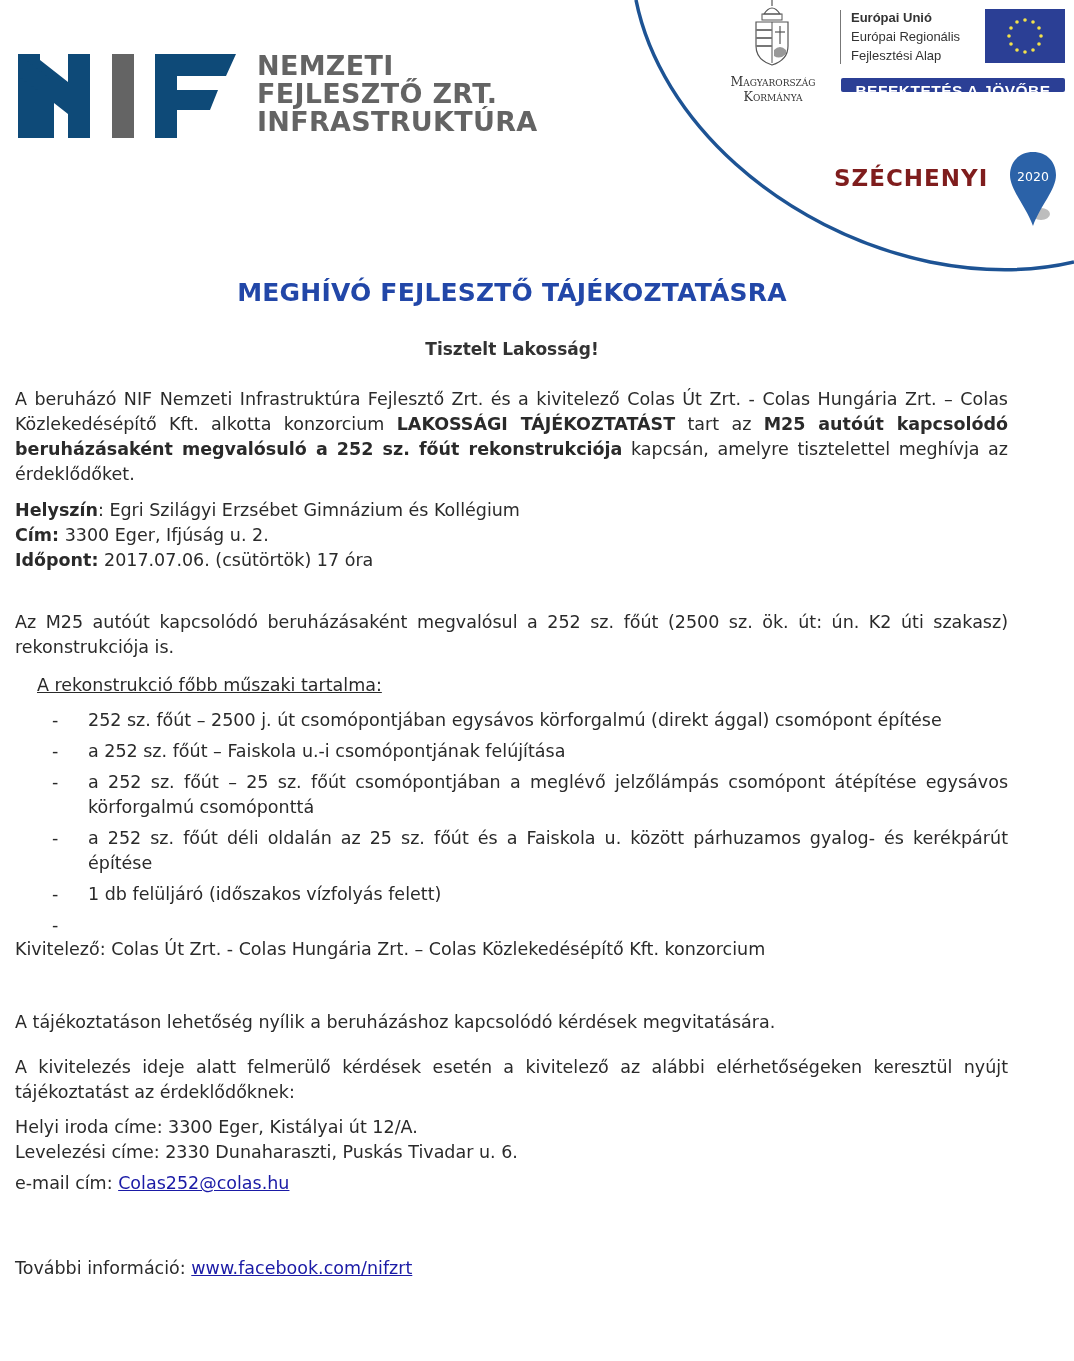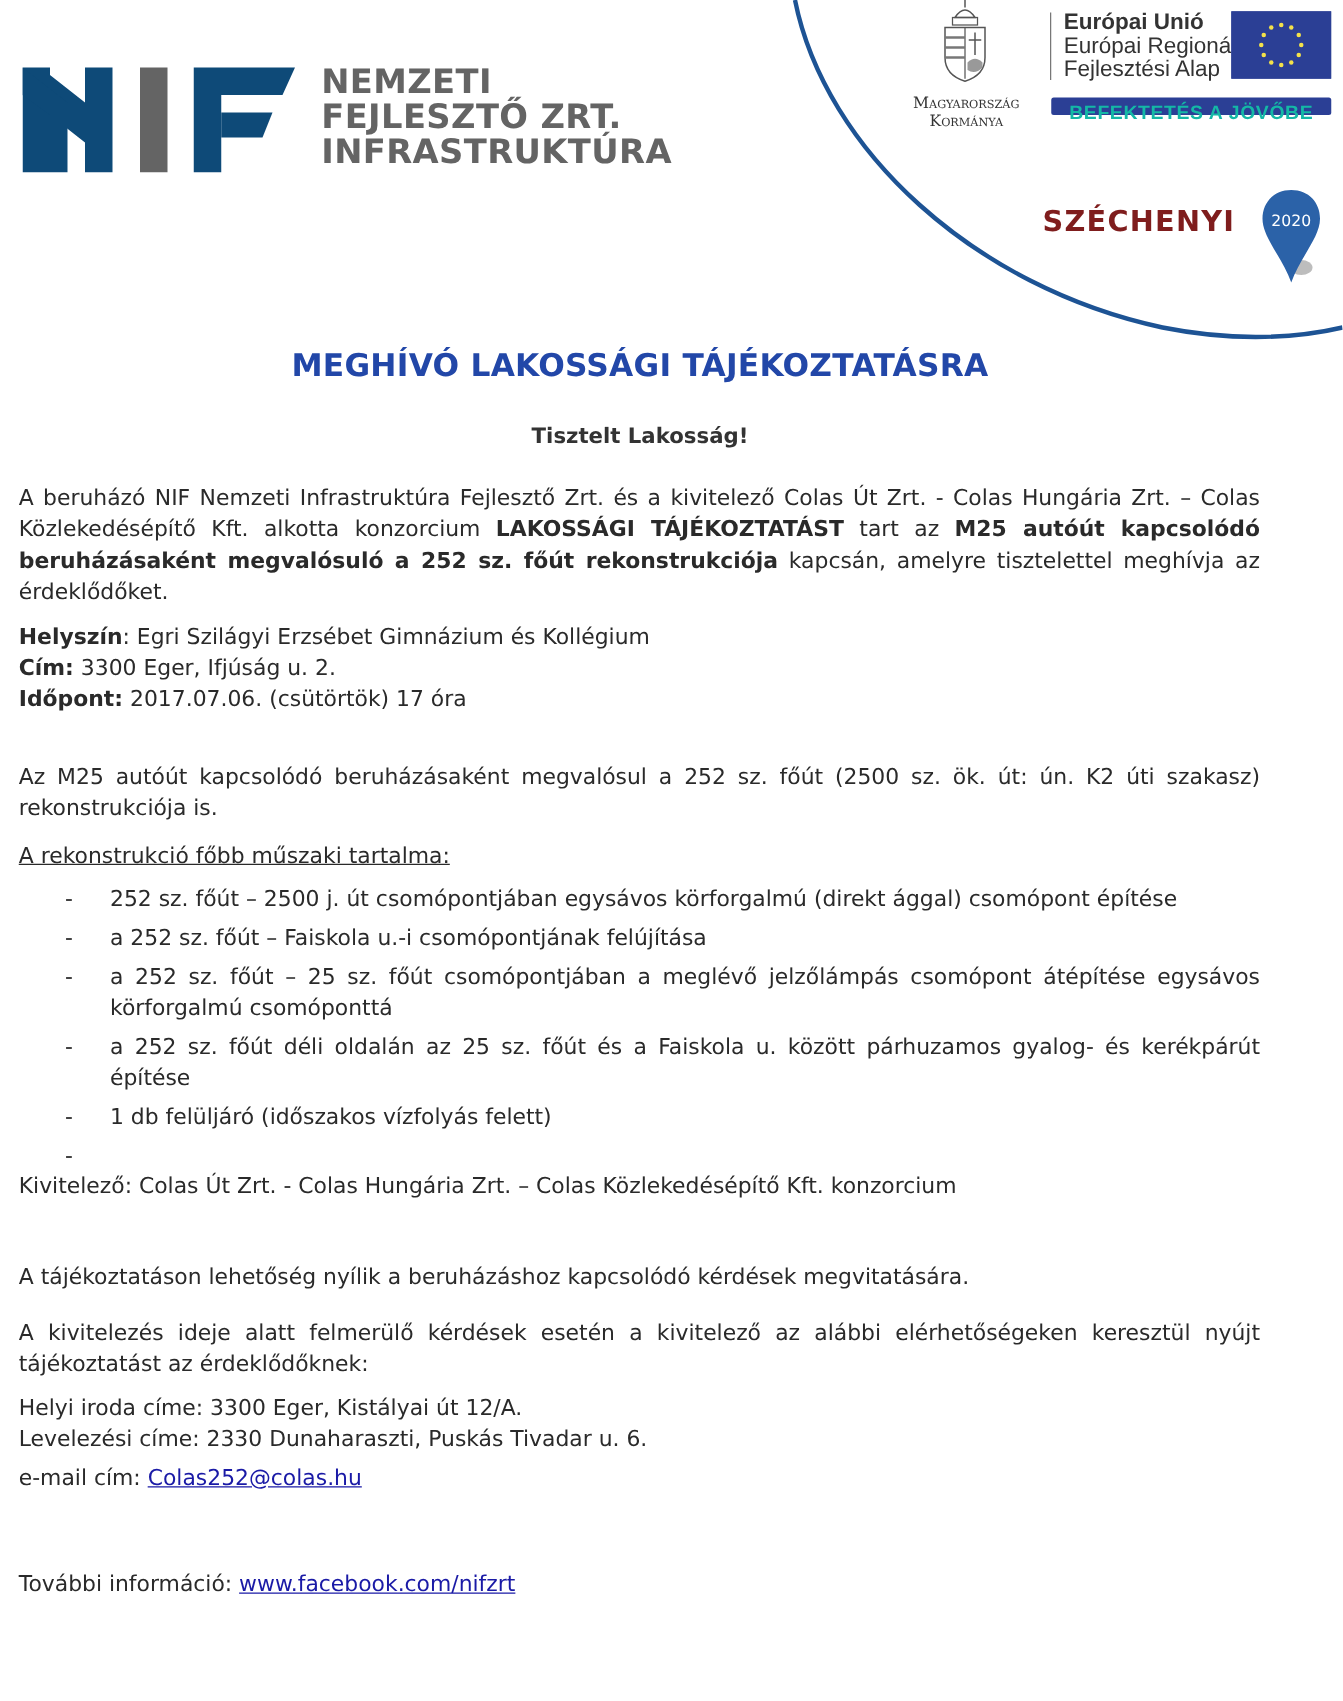--- a/index.html
+++ b/index.html
@@ -9,39 +9,39 @@
   .arc { position:absolute; left:0; top:0; }
   .nif-logo { position:absolute; left:18px; top:52px; width:220px; height:86px; }
   .nif-text { position:absolute; left:257px; top:52px; font-family:"DejaVu Sans", sans-serif;
               font-weight:bold; color:#646464; font-size:27px; line-height:28px; letter-spacing:0.3px; }
   .nif-text div { white-space:nowrap; }
   .crest { position:absolute; left:752px; top:0; width:40px; height:66px; }
   .gov-text { position:absolute; left:714px; top:74px; width:118px; text-align:center;
               font-family:"DejaVu Serif", serif; font-size:12.5px; line-height:15px; color:#333; }
   .eu-divider { position:absolute; left:840px; top:10px; width:1px; height:54px; background:#777; }
   .eu-text { position:absolute; left:851px; top:8px; font-family:"Liberation Sans", sans-serif;
-             font-size:18px; line-height:19px; color:#333; white-space:nowrap; }
+             font-size:13px; line-height:19px; color:#333; white-space:nowrap; }
   .eu-text .b { font-weight:bold; }
   .eu-flag { position:absolute; left:985px; top:9px; width:80px; height:54px; background:#2b3f95; }
   .invest-banner { position:absolute; left:841px; top:78px; width:224px; height:14px;
-                   background:#2b3f95; color:#14b8a6; font-family:"Liberation Sans", sans-serif;
+                   background:#2b3f95; color:#ffffff; font-family:"Liberation Sans", sans-serif;
                    font-weight:bold; font-size:15.5px; line-height:26px; text-align:center; letter-spacing:0.5px; border-radius:2px; }
   .szech-text { position:absolute; left:834px; top:165px; font-family:"DejaVu Sans", sans-serif;
                 font-weight:bold; font-size:23px; color:#7f1d1d; letter-spacing:1px; }
   .szech-pin { position:absolute; left:1008px; top:150px; width:50px; height:80px; }
   .title { position:absolute; left:0; top:278px; width:1024px; text-align:center;
            font-family:"DejaVu Sans", sans-serif; font-weight:bold; font-size:25px; color:#2247a8;
            letter-spacing:0.2px; }
   .greeting { position:absolute; left:0; top:339px; width:1024px; text-align:center;
               font-weight:bold; font-size:17px; color:#333; }
   .body { position:absolute; left:15px; top:387px; width:993px; font-size:17.5px; line-height:25px; color:#2a2a2a; }
   p { margin:0; }
   .just { text-align:justify; }
   .bold { font-weight:bold; }
-  .u { text-decoration:underline; }
+  .u { text-decoration:underline;margin-left:22px; }
   ul.bullets { list-style:none; margin:0; padding:0; }
   ul.bullets li { position:relative; padding-left:73px; margin-bottom:6px; text-align:justify; }
   ul.bullets li .dash { position:absolute; left:37px; top:0; }
   a.link { color:#1a1aa6; text-decoration:underline; }
 </style>
 </head>
 <body>
 
 <div class="header">
 
@@ -106,21 +106,21 @@
   <div class="invest-banner">BEFEKTETÉS A JÖVŐBE</div>
 
   <div class="szech-text">SZÉCHENYI</div>
   <svg class="szech-pin" viewBox="0 0 50 80">
     <ellipse cx="33" cy="64" rx="9" ry="6" fill="#bdbdbd"></ellipse>
     <path d="M25 2 C 11 2 2 12 2 25 C 2 40 18 56 25 76 C 32 56 48 40 48 25 C 48 12 39 2 25 2 Z" fill="#2b62a8"></path>
     <text x="25" y="31" text-anchor="middle" font-family="DejaVu Sans, sans-serif" font-size="12.5" fill="#ffffff">2020</text>
   </svg>
 </div>
 
-<div class="title">MEGHÍVÓ LAKOSSÁGI TÁJÉKOZTATÁSRA</div>
+<div class="title">MEGHÍVÓ FEJLESZTŐ TÁJÉKOZTATÁSRA</div>
 <div class="greeting">Tisztelt Lakosság!</div>
 
 <div class="body">
   <p class="just">
     <span>A beruházó NIF Nemzeti Infrastruktúra Fejlesztő Zrt. és a kivitelező Colas Út Zrt. - Colas Hungária Zrt. – Colas Közlekedésépítő Kft. alkotta konzorcium </span><span class="bold">LAKOSSÁGI TÁJÉKOZTATÁST</span><span> tart az </span><span class="bold">M25 autóút kapcsolódó beruházásaként megvalósuló a 252 sz. főút rekonstrukciója</span><span> kapcsán, amelyre tisztelettel meghívja az érdeklődőket.</span>
   </p>
 
   <div style="margin-top:11px;">
     <div><span class="bold">Helyszín</span><span>: </span><span>Egri Szilágyi Erzsébet Gimnázium és Kollégium</span></div>
     <div><span class="bold">Cím:</span><span> </span><span>3300 Eger, Ifjúság u. 2.</span></div>

